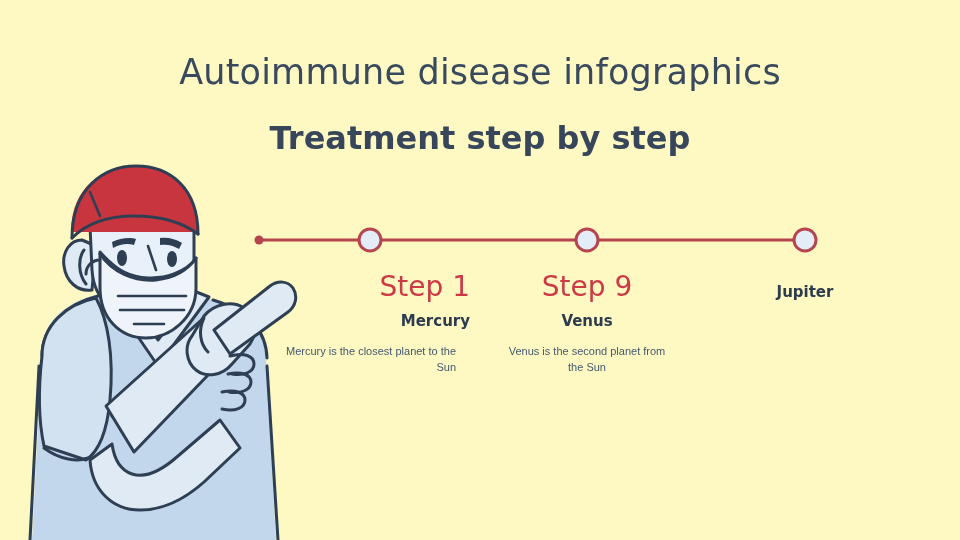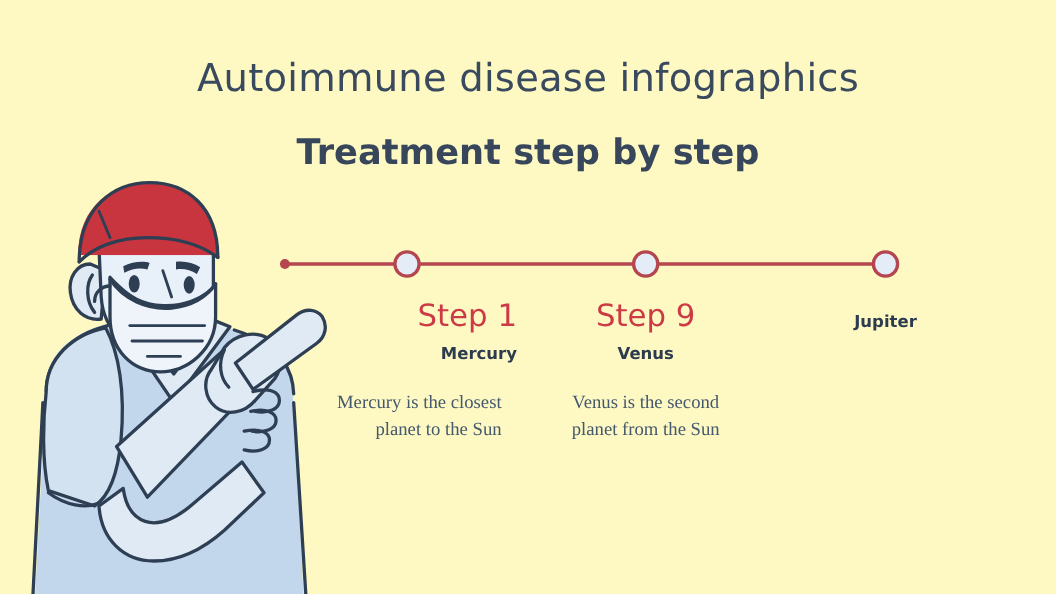--- a/index.html
+++ b/index.html
@@ -76,23 +76,23 @@
   .step-name {
     margin-top: 13px;
     font-family: "DejaVu Sans", sans-serif;
     font-size: 15px;
     font-weight: 700;
     color: #2d3b4e;
     line-height: 1.05;
     white-space: nowrap;
   }
   .step-desc {
-    margin-top: 24px;
-    font-family: Liberation Serif, serif;
-    font-size: 17px;
+    margin-top: 14px;
+    font-family: Liberation Sans, sans-serif;
+    font-size: 11px;
     font-weight: 400;
     color: #44586e;
     line-height: 1.42;
     padding: 0 14px;
   }
 
   
   #illustration {
     position: absolute;
     left: 8px;

